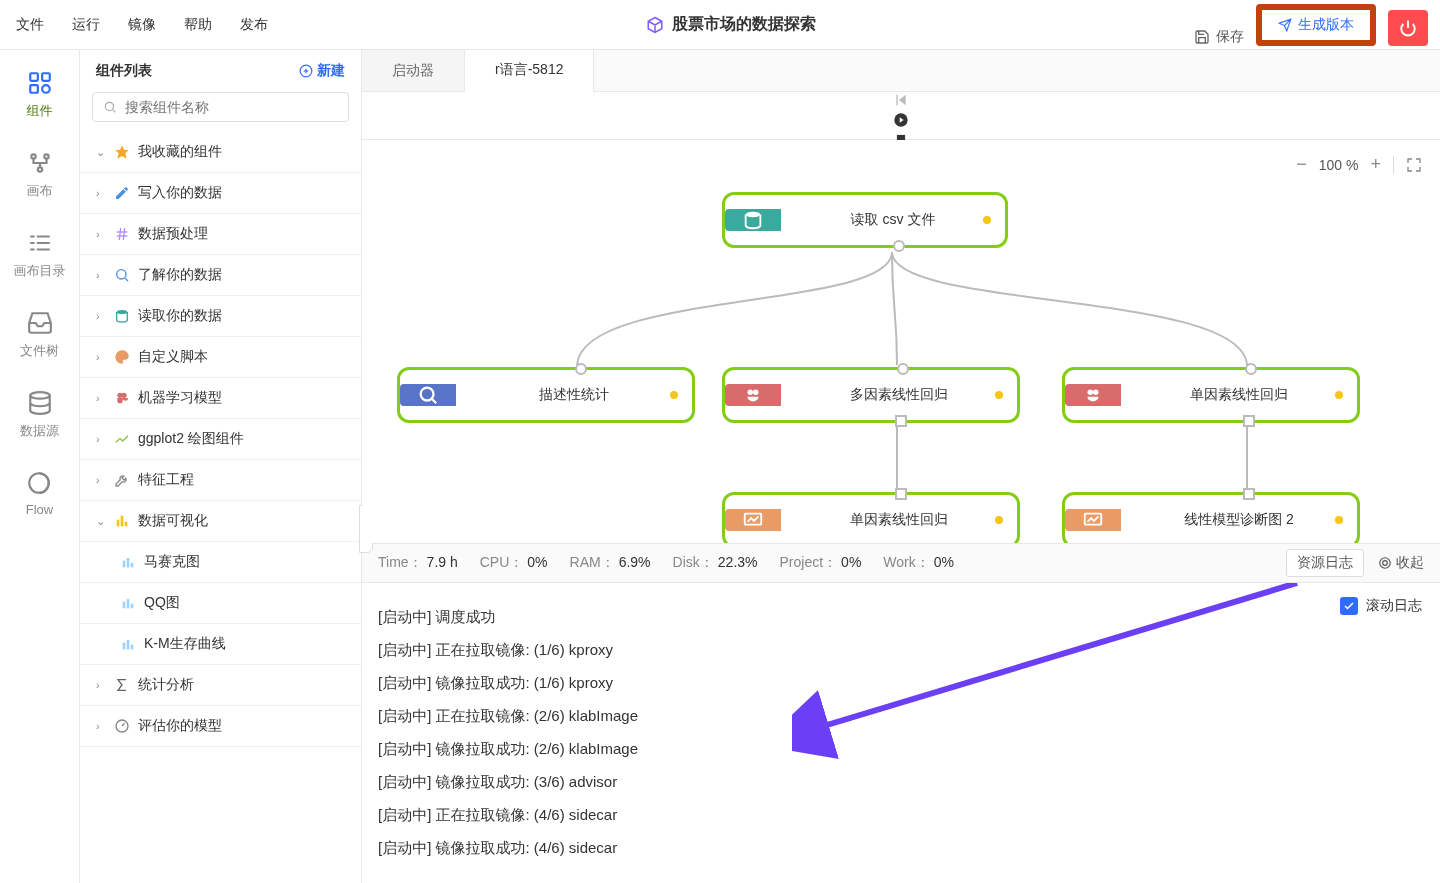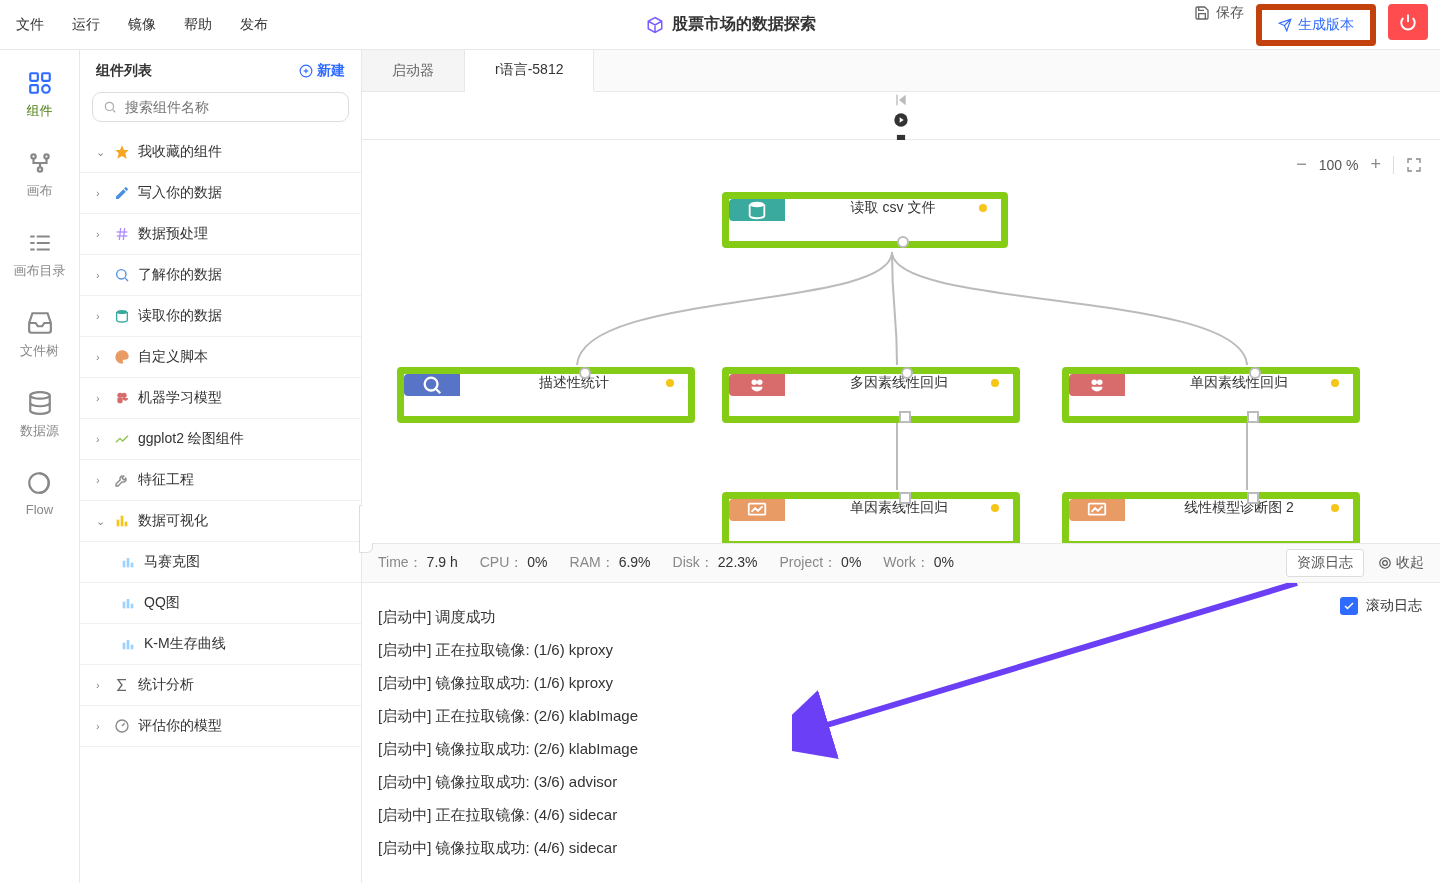--- a/index.html
+++ b/index.html
@@ -2,34 +2,34 @@
 <html><head>
 <meta charset="utf-8">
 <style>
 * { box-sizing: border-box; margin: 0; padding: 0; }
 body { font-family: -apple-system, "Helvetica Neue", Arial, sans-serif; font-size: 14px; color: #333; background: #fff; overflow: hidden; width: 1440px; height: 883px; }
 .topbar { height: 50px; display: flex; align-items: center; border-bottom: 1px solid #e8e8e8; padding: 0 12px; }
 .menu { display: flex; gap: 28px; padding-left: 4px; }
 .menu-item { cursor: pointer; color: #333; }
 .title-center { flex: 1; display: flex; align-items: center; justify-content: center; gap: 8px; font-weight: 600; font-size: 16px; }
 .title-icon { width: 18px; height: 18px; }
-.top-actions { display: flex; align-items: flex-start; gap: 12px; }
+.top-actions { display: flex; align-items: flex-end; gap: 12px; }
 .save-btn { display: flex; align-items: center; gap: 6px; cursor: pointer; color: #555; }
 .gen-btn { display: flex; align-items: center; gap: 6px; border: 6px solid #c2410c; color: #2f6bff; padding: 6px 16px; border-radius: 4px; cursor: pointer; background: #fff; }
 .power-btn { width: 40px; height: 36px; background: #ff4d4f; border-radius: 4px; display: flex; align-items: center; justify-content: center; cursor: pointer; }
 .main { display: flex; height: calc(883px - 50px); }
 .rail { width: 80px; border-right: 1px solid #e8e8e8; display: flex; flex-direction: column; align-items: center; padding-top: 20px; gap: 30px; }
 .rail-item { display: flex; flex-direction: column; align-items: center; gap: 6px; cursor: pointer; color: #888; font-size: 13px; }
 .rail-item.active { color: #4d7c0f; }
 .rail-icon { width: 26px; height: 26px; }
 .sidebar { width: 282px; border-right: 1px solid #e8e8e8; display: flex; flex-direction: column; background: #fff; position: relative; }
 .sidebar-hdr { display: flex; align-items: center; justify-content: space-between; padding: 12px 16px; font-weight: bold; }
 .new-btn { display: flex; align-items: center; gap: 4px; color: #2f6bff; cursor: pointer; }
 .search-wrap { padding: 0 12px 10px; }
-.search-box { display: flex; align-items: center; border: 1px solid #ddd; border-radius: 9px; padding: 6px 10px; gap: 8px; }
+.search-box { display: flex; align-items: center; border: 1px solid #ddd; border-radius: 4px; padding: 6px 10px; gap: 8px; }
 .search-box input { border: none; outline: none; flex: 1; font-size: 14px; background: transparent; }
 .tree { flex: 1; overflow-y: auto; }
 .tree-row { display: flex; align-items: center; padding: 11px 16px; gap: 8px; border-bottom: 1px solid #f0f0f0; cursor: pointer; }
 .tree-row.sub { padding-left: 40px; background: #fff; }
 .chev { width: 10px; display: inline-block; color: #888; font-size: 11px; }
 .tree-ic { width: 16px; height: 16px; flex-shrink: 0; }
 .collapse-tab { position: absolute; right: -12px; top: 455px; width: 14px; height: 48px; background: #fff; border: 1px solid #ddd; border-radius: 0 6px 6px 0; display: flex; align-items: center; justify-content: center; cursor: pointer; font-size: 10px; color: #888; }
 .workspace { flex: 1; display: flex; flex-direction: column; overflow: hidden; }
 .tabs { height: 42px; display: flex; align-items: stretch; border-bottom: 1px solid #e8e8e8; background: #fafafa; }
 .tab { padding: 0 30px; display: flex; align-items: center; border-right: 1px solid #e8e8e8; cursor: pointer; color: #666; background: #f5f5f5; }
@@ -40,21 +40,21 @@
 .tb-spacer { flex: 1; }
 .usage-pill { display: flex; align-items: center; gap: 6px; border: 1px solid #52c41a; color: #52c41a; padding: 4px 12px; border-radius: 14px; font-size: 13px; }
 .link-ic { width: 18px; height: 18px; cursor: pointer; color: #888; margin-left: 12px; }
 .or-badge { display: flex; align-items: center; gap: 6px; margin-left: 10px; color: #666; }
 .or-circle { width: 16px; height: 16px; border: 1.5px solid #888; border-radius: 50%; }
 .canvas { flex: 1; position: relative; background: #fff; overflow: hidden; }
 .zoom-ctrl { position: absolute; top: 14px; right: 18px; display: flex; align-items: center; gap: 12px; color: #555; }
 .zoom-btn { cursor: pointer; font-size: 18px; color: #888; }
 .zoom-sep { width: 1px; height: 18px; background: #ddd; }
 .fit-ic { width: 16px; height: 16px; cursor: pointer; }
-.node { position: absolute; display: flex; height: 56px; border: 7px solid #84cc16; border-radius: 4px; background: #fff; align-items: flex-start; }
+.node { position: absolute; display: flex; height: 56px; border: 3px solid #84cc16; border-radius: 12px; background: #fff; align-items: center; }
 .node-ic { width: 56px; display: flex; align-items: center; justify-content: center; border-radius: 4px 0 0 4px; }
 .node-body { flex: 1; display: flex; align-items: center; justify-content: center; padding: 0 16px; gap: 12px; position: relative; }
 .node-dot { width: 8px; height: 8px; border-radius: 50%; position: absolute; right: 14px; }
 .teal { background: #3aa99e; } .blue { background: #5874c7; } .red { background: #d86c6c; } .orange { background: #e89b64; }
 .port { position: absolute; width: 12px; height: 12px; background: #fff; border: 2px solid #bbb; border-radius: 50%; }
 .port-sq { position: absolute; width: 12px; height: 12px; background: #fff; border: 2px solid #bbb; }
 svg.wires { position: absolute; inset: 0; width: 100%; height: 100%; pointer-events: none; }
 .status-bar { height: 40px; display: flex; align-items: center; padding: 0 16px; gap: 22px; border-top: 1px solid #e8e8e8; border-bottom: 1px solid #e8e8e8; background: #fafafa; font-size: 14px; color: #555; }
 .stat-label { color: #888; }
 .stat-val { color: #333; margin-left: 4px; }

